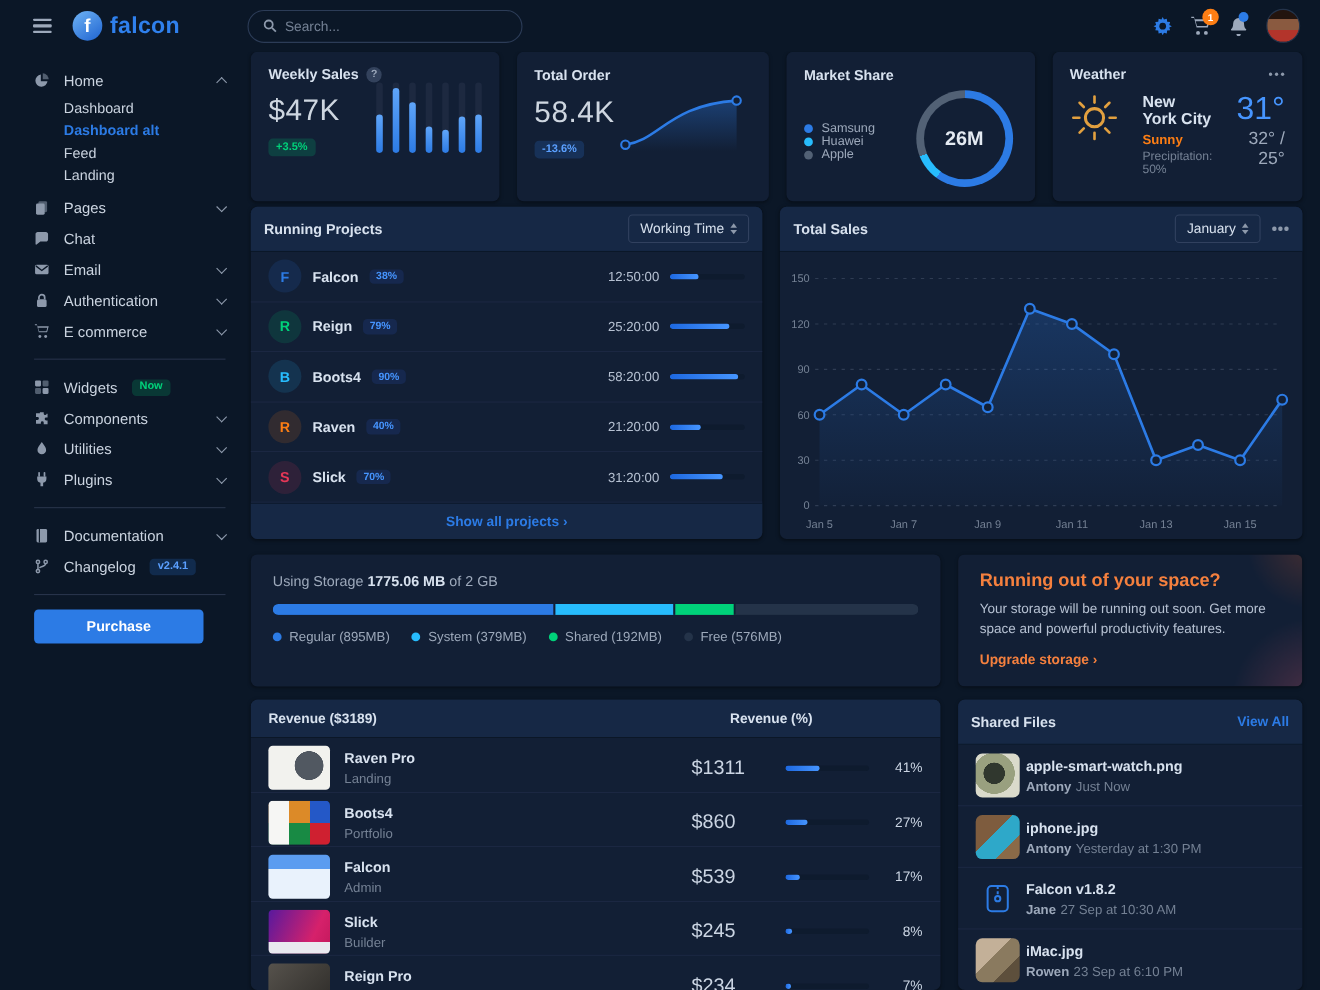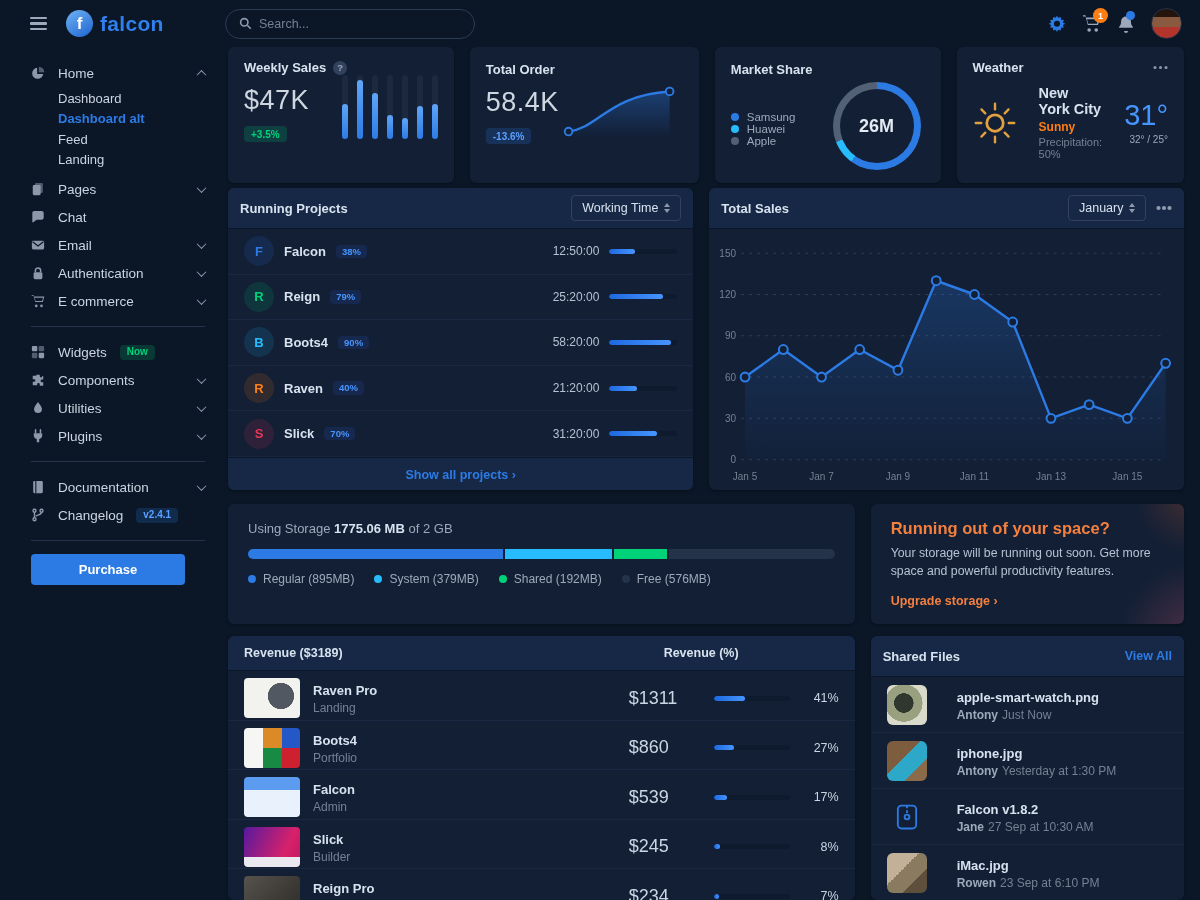--- a/index.html
+++ b/index.html
@@ -62,27 +62,27 @@
   
   .ms-body{display:flex;justify-content:space-between;align-items:center;margin-top:4px}
   .ms-legend{display:flex;flex-direction:column;gap:0;font-size:11.5px;color:#9da9bb;margin-top:6px}
   .ms-legend li{list-style:none;display:flex;align-items:center;gap:8px}
   .dot{width:8px;height:8px;border-radius:50%;display:inline-block}
   .donut{width:88px;height:88px;border-radius:50%;position:relative;margin-right:4px;flex:none}
   .donut::after{content:"";position:absolute;inset:7px;background:#121f35;border-radius:50%}
   .donut-label{position:absolute;inset:0;display:flex;align-items:center;justify-content:center;font-size:18px;font-weight:600;color:#e4eaf2;z-index:1}
   
   .we-head{display:flex;justify-content:space-between;align-items:center}
-  .we-body{display:flex;align-items:center;gap:22px;margin-top:10px}
+  .we-body{display:flex;align-items:flex-start;gap:22px;margin-top:10px}
   .we-city{font-size:14.5px;font-weight:bold;color:#d8e2ef}
   .we-cond{font-size:12px;font-weight:bold;color:#fd7e14;margin:3px 0 2px}
   .we-prec{font-size:11px;color:#748194}
   .we-temps{margin-left:auto;text-align:right}
   .we-temp{font-size:29px;color:#4695ff;line-height:1}
-  .we-range{font-size:10px;color:#9da9bb;margin-top:4px}
+  .we-range{font-size:16px;color:#9da9bb;margin-top:4px}
   
   .card-head{display:flex;align-items:center;justify-content:space-between;background:#162845;padding:9px 12px;border-radius:6px 6px 0 0;border-bottom:1px solid #0b1727;height:41px}
   .head-right{display:flex;align-items:center;gap:10px}
   .select-box{display:flex;align-items:center;gap:6px;border:1px solid #31415f;border-radius:4px;padding:5px 10px;font-size:12.5px;color:#d8e2ef;cursor:pointer;background:transparent}
   .updown{display:flex;flex-direction:column;gap:2.5px}
   .tri-up{width:0;height:0;border-left:3.5px solid transparent;border-right:3.5px solid transparent;border-bottom:4.5px solid #8d99ab}
   .tri-down{width:0;height:0;border-left:3.5px solid transparent;border-right:3.5px solid transparent;border-top:4.5px solid #8d99ab}
   .card-foot{background:#162845;border-radius:0 0 6px 6px;text-align:center;padding:7px 0;border-top:1px solid #0b1727}
   .link-blue{color:#2c7be5;font-size:12.5px;font-weight:bold;text-decoration:none;cursor:pointer}
   
@@ -114,21 +114,21 @@
   .table-head{display:grid;grid-template-columns:1fr 148px 100px;align-items:center;background:#162845;padding:10px 16px;border-radius:6px 6px 0 0;border-bottom:1px solid #0b1727;font-size:12.5px;font-weight:bold;color:#d8e2ef}
   .table-head span:nth-child(2),.table-head span:nth-child(3){text-align:right}
   .prod-row{display:grid;grid-template-columns:56px 1fr 72px 76px 36px;gap:13px;align-items:center;padding:7px 16px;border-bottom:1px solid #1b2742;height:49.5px}
   .prod-thumb{width:56px;height:40px;border-radius:4px;flex:none}
   .prod-name{font-size:13px;font-weight:bold;color:#d8e2ef;cursor:pointer}
   .prod-cat{font-size:12px;color:#748194;margin-top:2px}
   .prod-rev{font-size:18px;color:#cbd5e3;text-align:left}
   .prod-bar{width:100%;height:5px;background:#0e1b2e;border-radius:3px;overflow:hidden}
   .prod-pct{font-size:12.5px;color:#cbd5e3;text-align:right}
   
-  .file-row{display:flex;align-items:center;gap:30px;padding:8px 16px;border-bottom:1px solid #1b2742;height:56px}
+  .file-row{display:flex;align-items:center;gap:6px;padding:8px 16px;border-bottom:1px solid #1b2742;height:56px}
   .file-thumb{width:40px;height:40px;border-radius:6px;flex:none;display:flex;align-items:center;justify-content:center}
   .file-name{font-size:13px;font-weight:bold;color:#d8e2ef;cursor:pointer}
   .file-sub{font-size:12px;margin-top:2px}
   .file-by{color:#9da9bb;font-weight:bold}
   .file-time{color:#748194;margin-left:4px}
 </style>
 </head>
 <body>
 
 <div class="app">

